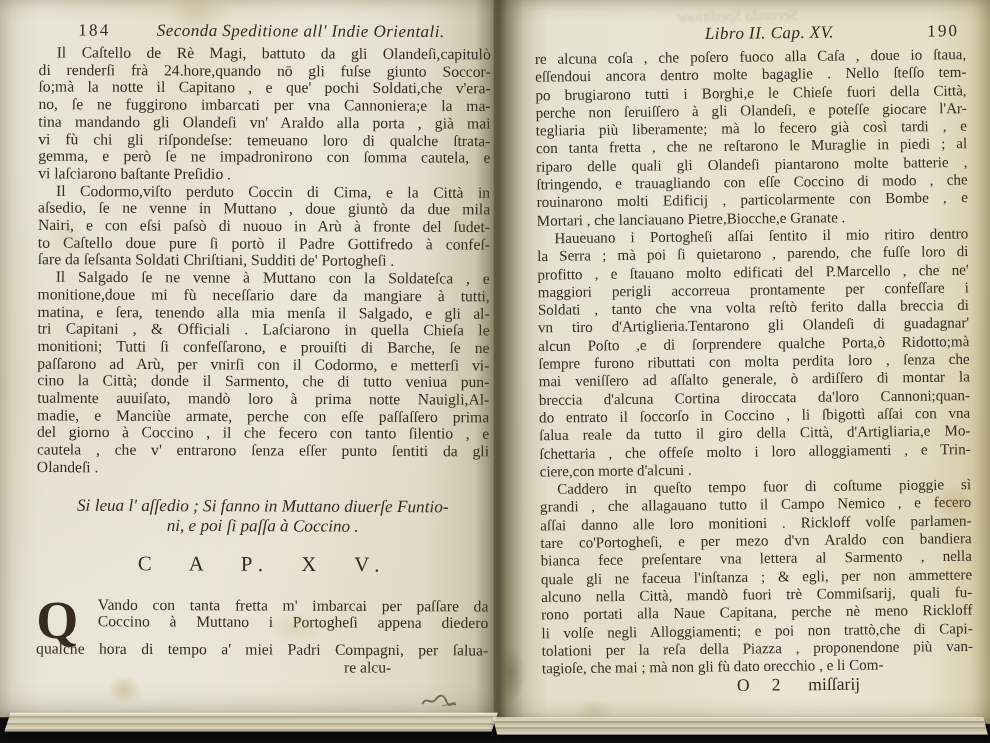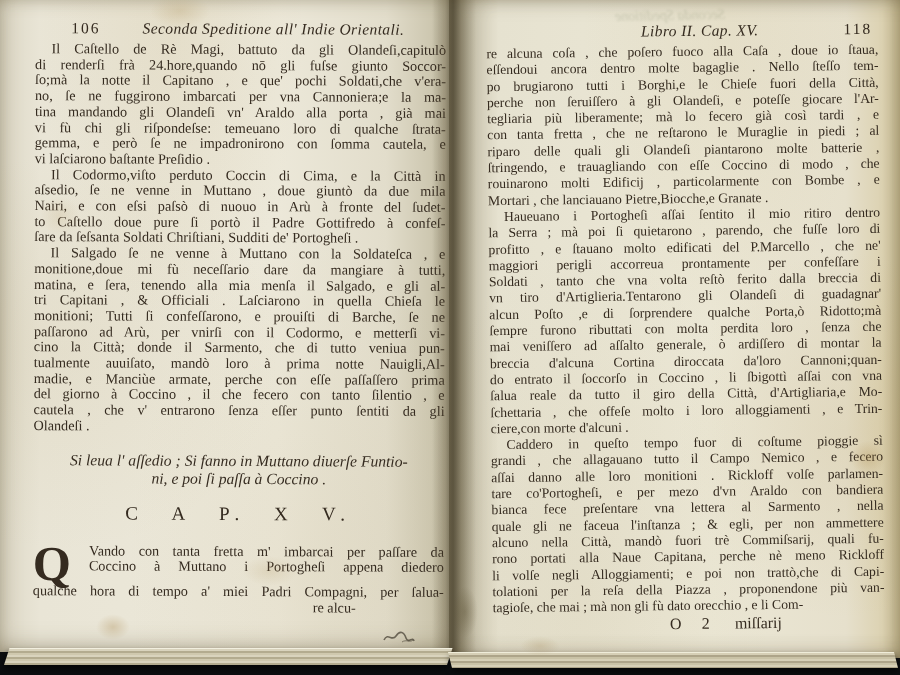--- a/index.html
+++ b/index.html
@@ -106,21 +106,21 @@
 <div id="stage">
 
   <div class="page" id="page-left"></div>
 
   <div class="page" id="page-right"></div>
 
   <div class="showthrough">Seconda Speditione</div>
 
   <div class="content" id="content-left">
     <div class="running">
-      <span class="pnum">106</span>
+      <span class="pnum">184</span>
       <span class="rtitle">Seconda Speditione all' Indie Orientali.</span>
     </div>
     <div class="tblock">
         <div class="tline i">Il Caſtello de Rè Magi, battuto da gli Olandeſi,capitulò</div>
         <div class="tline j">di renderſi frà 24.hore,quando nō gli fuſse giunto Soccor-</div>
         <div class="tline j">ſo;mà la notte il Capitano , e que' pochi Soldati,che v'era-</div>
         <div class="tline j">no, ſe ne fuggirono imbarcati per vna Cannoniera;e la ma-</div>
         <div class="tline j">tina mandando gli Olandeſi vn' Araldo alla porta , già mai</div>
         <div class="tline j">vi fù chi gli riſpondeſse: temeuano loro di qualche ſtrata-</div>
         <div class="tline j">gemma, e però ſe ne impadronirono con ſomma cautela, e</div>
@@ -155,21 +155,21 @@
           <div class="tline j">Coccino à Muttano i Portogheſi appena diedero</div>
         </div>
       <div class="tline" style="clear:both">qualche hora di tempo a' miei Padri Compagni, per ſalua-</div>
       <div class="cw-line-left">re alcu-</div>
     </div>
   </div>
 
   <div class="content" id="content-right">
     <div class="running">
       <span class="rtitle">Libro II. Cap. XV.</span>
-      <span class="pnum">118</span>
+      <span class="pnum">190</span>
     </div>
     <div class="tblock">
         <div class="tline j">re alcuna coſa , che poſero fuoco alla Caſa , doue io ſtaua,</div>
         <div class="tline j">eſſendoui ancora dentro molte bagaglie . Nello ſteſſo tem-</div>
         <div class="tline j">po brugiarono tutti i Borghi,e le Chieſe fuori della Città,</div>
         <div class="tline j">perche non ſeruiſſero à gli Olandeſi, e poteſſe giocare l'Ar-</div>
         <div class="tline j">tegliaria più liberamente;  mà lo fecero già così tardi , e</div>
         <div class="tline j">con tanta fretta , che ne reſtarono le Muraglie in piedi ; al</div>
         <div class="tline j">riparo delle quali gli Olandeſi piantarono molte batterie ,</div>
         <div class="tline j">ſtringendo, e trauagliando con eſſe Coccino di modo , che</div>

